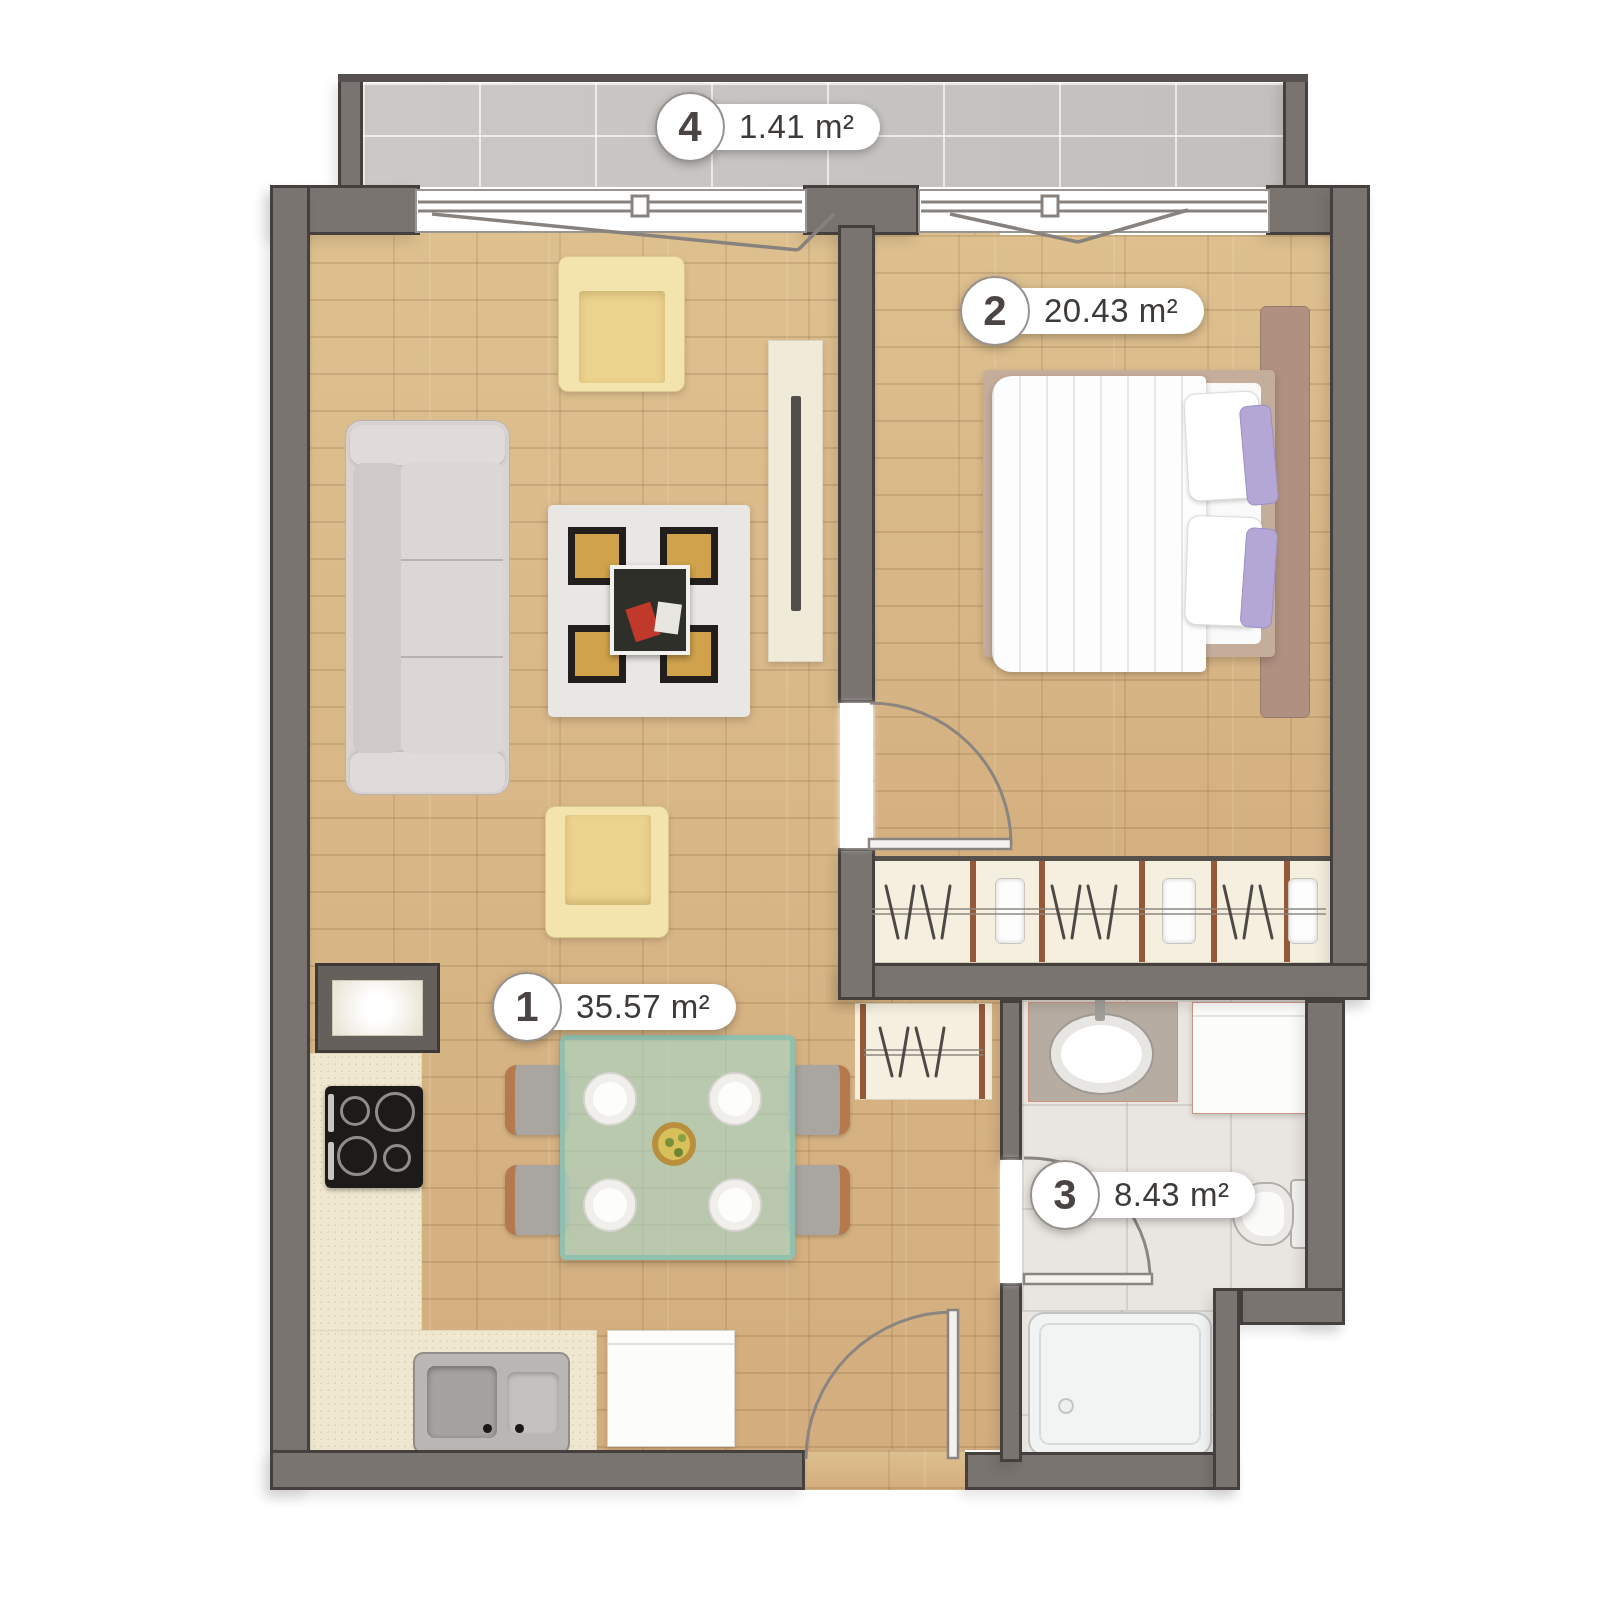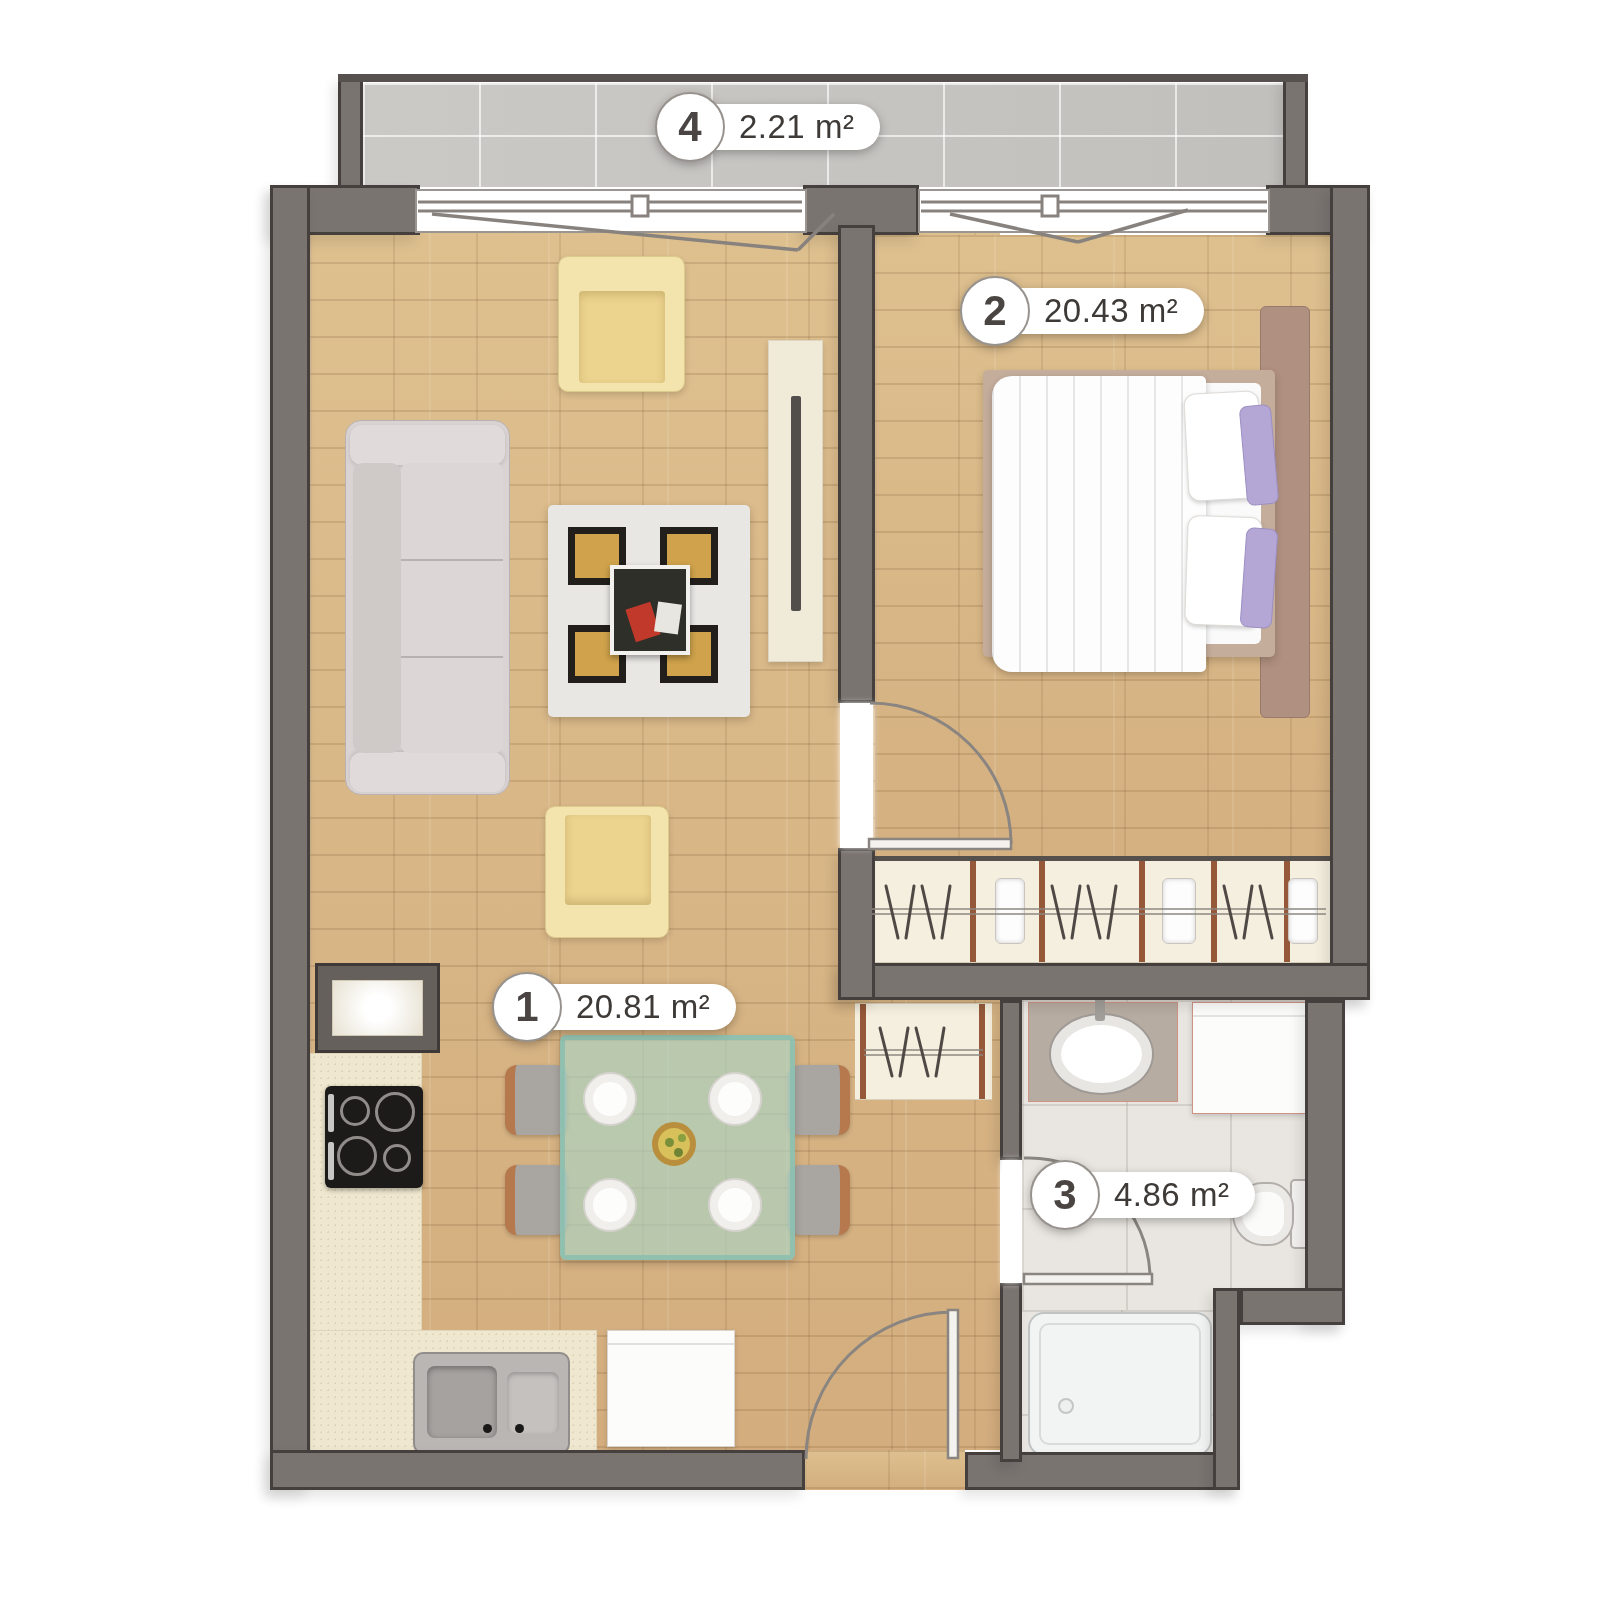--- a/index.html
+++ b/index.html
@@ -259,28 +259,28 @@
         <path d="M900 1076 L908 1028"></path>
         <path d="M916 1028 L928 1076"></path>
         <path d="M936 1076 L944 1028"></path>
     </g>
 
     <circle cx="1066" cy="1406" r="7" fill="#eef0f0" stroke="#c3c6c6" stroke-width="2"></circle>
   </svg>
 
   <div class="room-label" style="left:492px;top:972px;">
     <div class="label-circle">1</div>
-    <div class="label-pill">20.81 m²</div>
+    <div class="label-pill">35.57 m²</div>
   </div>
   <div class="room-label" style="left:960px;top:276px;">
     <div class="label-circle">2</div>
     <div class="label-pill">20.43 m²</div>
   </div>
   <div class="room-label" style="left:1030px;top:1160px;">
     <div class="label-circle">3</div>
-    <div class="label-pill">4.86 m²</div>
+    <div class="label-pill">8.43 m²</div>
   </div>
   <div class="room-label" style="left:655px;top:92px;">
     <div class="label-circle">4</div>
-    <div class="label-pill">2.21 m²</div>
+    <div class="label-pill">1.41 m²</div>
   </div>
 
 </div>
 
 </body></html>

